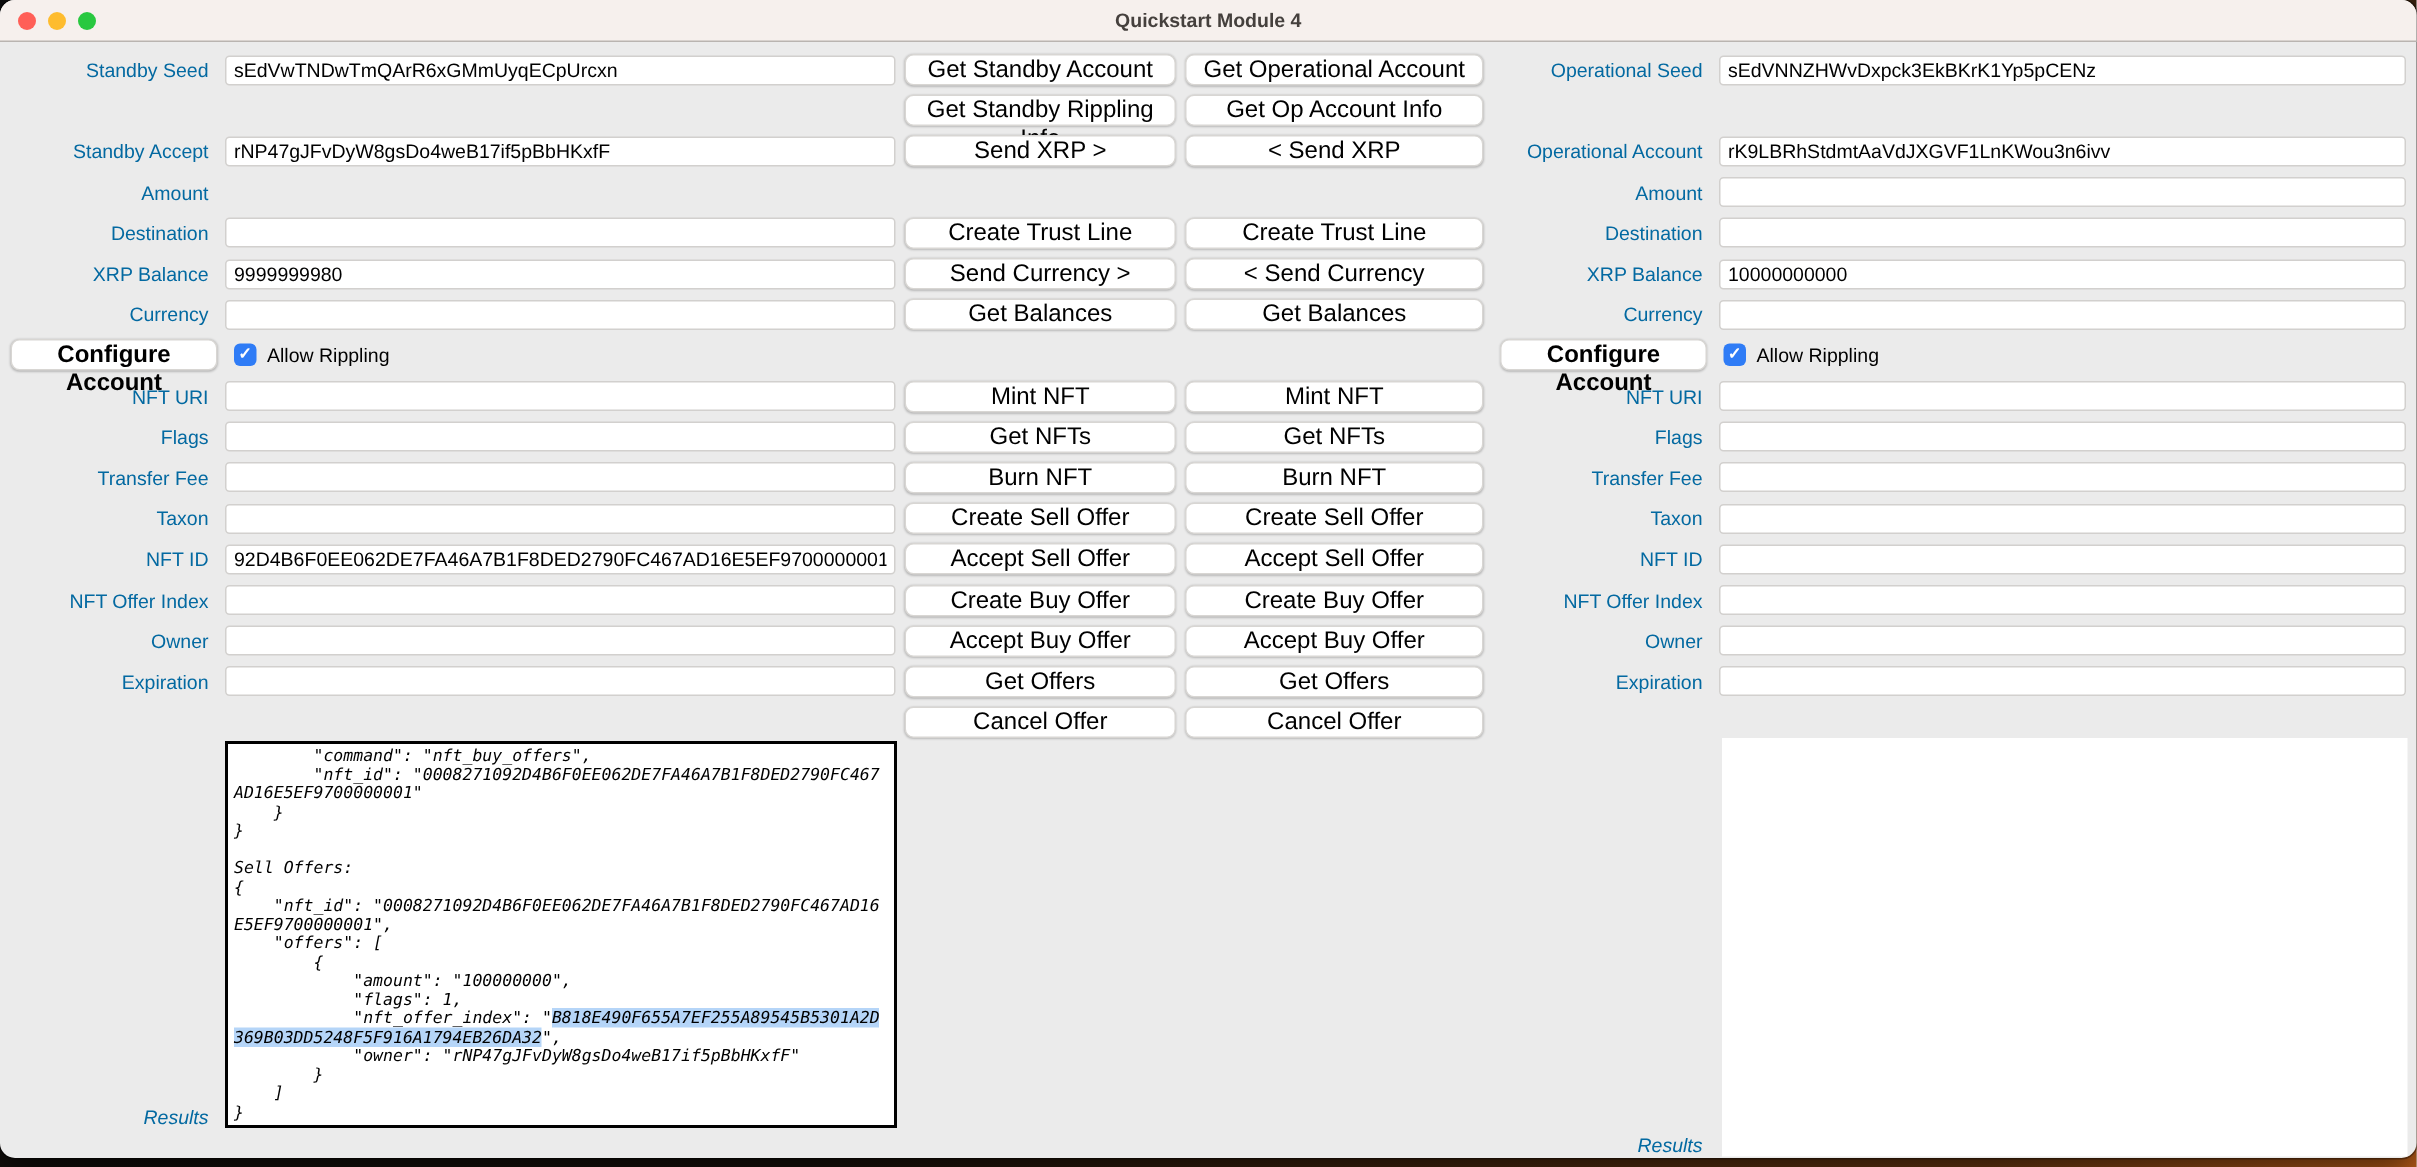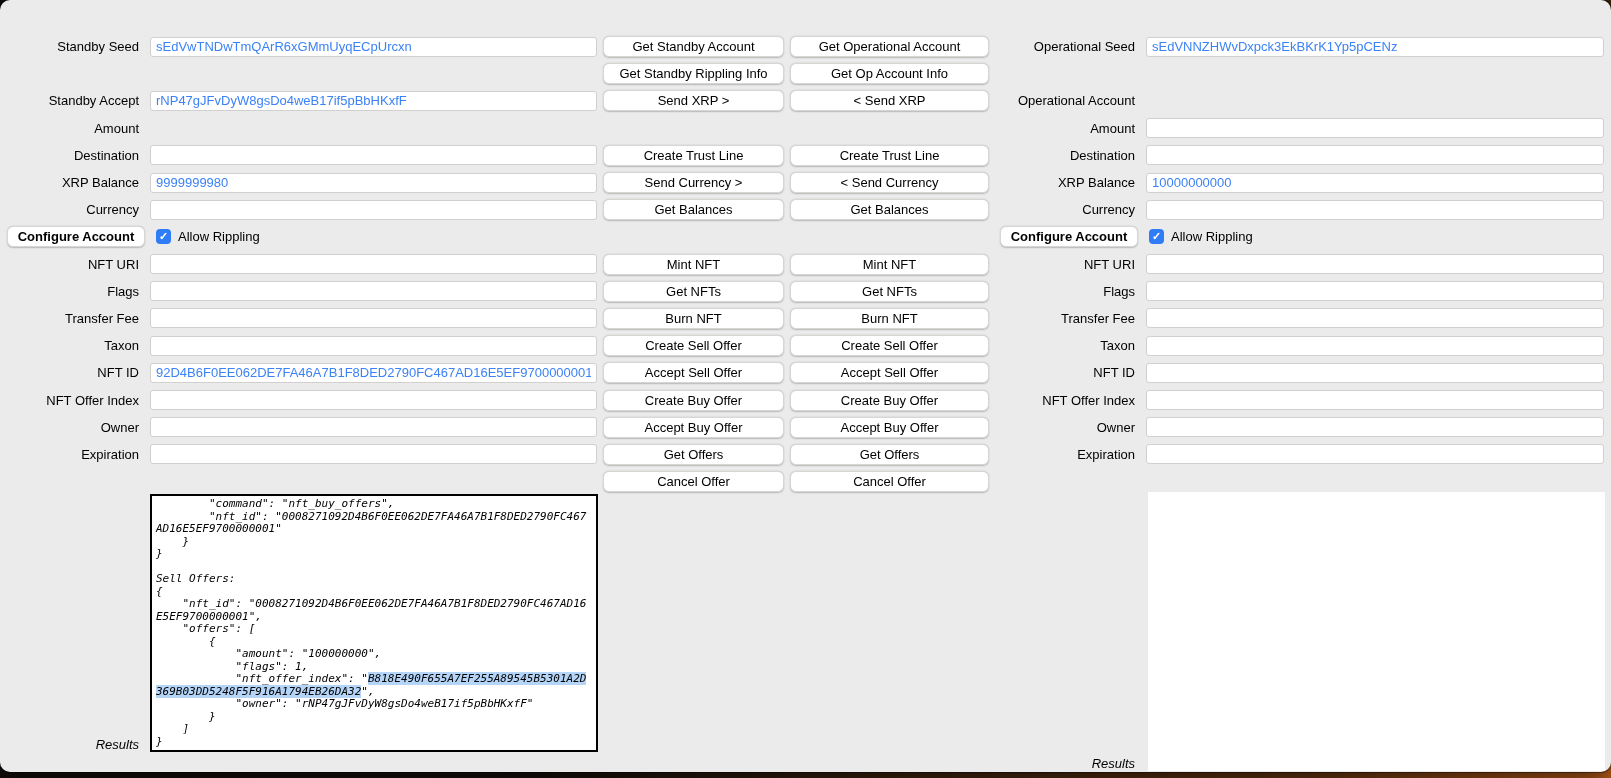--- a/index.html
+++ b/index.html
@@ -30,31 +30,31 @@
   .title{
     position:absolute;left:0;right:0;top:0;height:28px;line-height:28px;
     text-align:center;font-size:13px;font-weight:bold;color:#45403d;
   }
   .content{position:absolute;top:29px;left:0;right:0;bottom:0;}
   .panel{position:absolute;top:0;padding-top:4px;}
   .left-panel{left:0;width:598px;}
   .mid-panel{left:603px;width:362px;}
   .right-panel{left:973px;width:632px;}
   .frow{height:27.2px;display:flex;align-items:center;}
-  .flabel{flex:none;text-align:right;padding-right:6px;font-size:13px;color:#000000;white-space:nowrap;}
+  .flabel{flex:none;text-align:right;padding-right:6px;font-size:13px;color:#0369a1;white-space:nowrap;}
   .llabel{width:145px;}
   .rlabel{width:168px;}
   .finput{
     flex:1;height:20px;margin-left:5px;margin-right:1px;
     background:#fff;border:1px solid #d2d0ce;border-radius:3px;
-    font-family:"Liberation Sans",sans-serif;font-size:13px;color:#3b82f6;padding:0 5px;outline:none;
+    font-family:"Liberation Sans",sans-serif;font-size:13px;color:#000000;padding:0 5px;outline:none;
   }
   .btn{
     height:21px;background:#fff;border:1px solid #d8d6d3;border-radius:6px;
-    font-family:"Liberation Sans",sans-serif;font-size:13px;color:#000;
+    font-family:"Liberation Sans",sans-serif;font-size:16px;color:#000;
     box-shadow:0 0.5px 1.5px rgba(0,0,0,.22);padding:0;line-height:19px;text-align:center;
   }
   .btnA{width:181px;flex:none;}
   .btnB{width:199px;flex:none;margin-left:6px;}
   .cfg-btn{width:138px;flex:none;font-weight:bold;}
   .cfgL{margin-left:7px;}
   .cfgR{margin-left:27px;}
   .cb{
     flex:none;width:15px;height:15px;margin-left:11px;border-radius:4px;
     background:var(--cb-blue);color:#fff;text-align:center;
@@ -72,20 +72,28 @@
   }
   .standby-results{width:448px;height:258px;margin-left:5px;border:2px solid #000;padding:2px 0 0 4px;}
   .op-results{width:457px;height:279px;margin-left:7px;border:none;padding:2px 0 0 4px;}
   .hl{background:var(--sel);}
   .spacer{}
 </style>
 </head>
 <body>
 
 <div class="window">
+  <div class="titlebar">
+    <div class="lights">
+      <span class="light red"></span>
+      <span class="light yellow"></span>
+      <span class="light green"></span>
+    </div>
+    <div class="title">Quickstart Module 4</div>
+  </div>
   <div class="content">
     <div class="panel left-panel" id="left-panel">
         <div class="frow">
           <span class="flabel llabel">Standby Seed</span>
           <input class="finput" type="text" value="sEdVwTNDwTmQArR6xGMmUyqECpUrcxn" style="">
         </div>
         <div class="frow spacer"></div>
         <div class="frow">
           <span class="flabel llabel">Standby Accept</span>
           <input class="finput" type="text" value="rNP47gJFvDyW8gsDo4weB17if5pBbHKxfF" style="">
@@ -210,20 +218,21 @@
         </div>
       </div>
     <div class="panel right-panel" id="right-panel">
         <div class="frow">
           <span class="flabel rlabel">Operational Seed</span>
           <input class="finput" type="text" value="sEdVNNZHWvDxpck3EkBKrK1Yp5pCENz" style="">
         </div>
         <div class="frow spacer"></div>
         <div class="frow">
           <span class="flabel rlabel">Operational Account</span>
+          <input class="finput" type="text" value="rK9LBRhStdmtAaVdJXGVF1LnKWou3n6ivv" style="">
         </div>
         <div class="frow">
           <span class="flabel rlabel">Amount</span>
           <input class="finput" type="text" value="" style="">
         </div>
         <div class="frow">
           <span class="flabel rlabel">Destination</span>
           <input class="finput" type="text" value="" style="">
         </div>
         <div class="frow">

